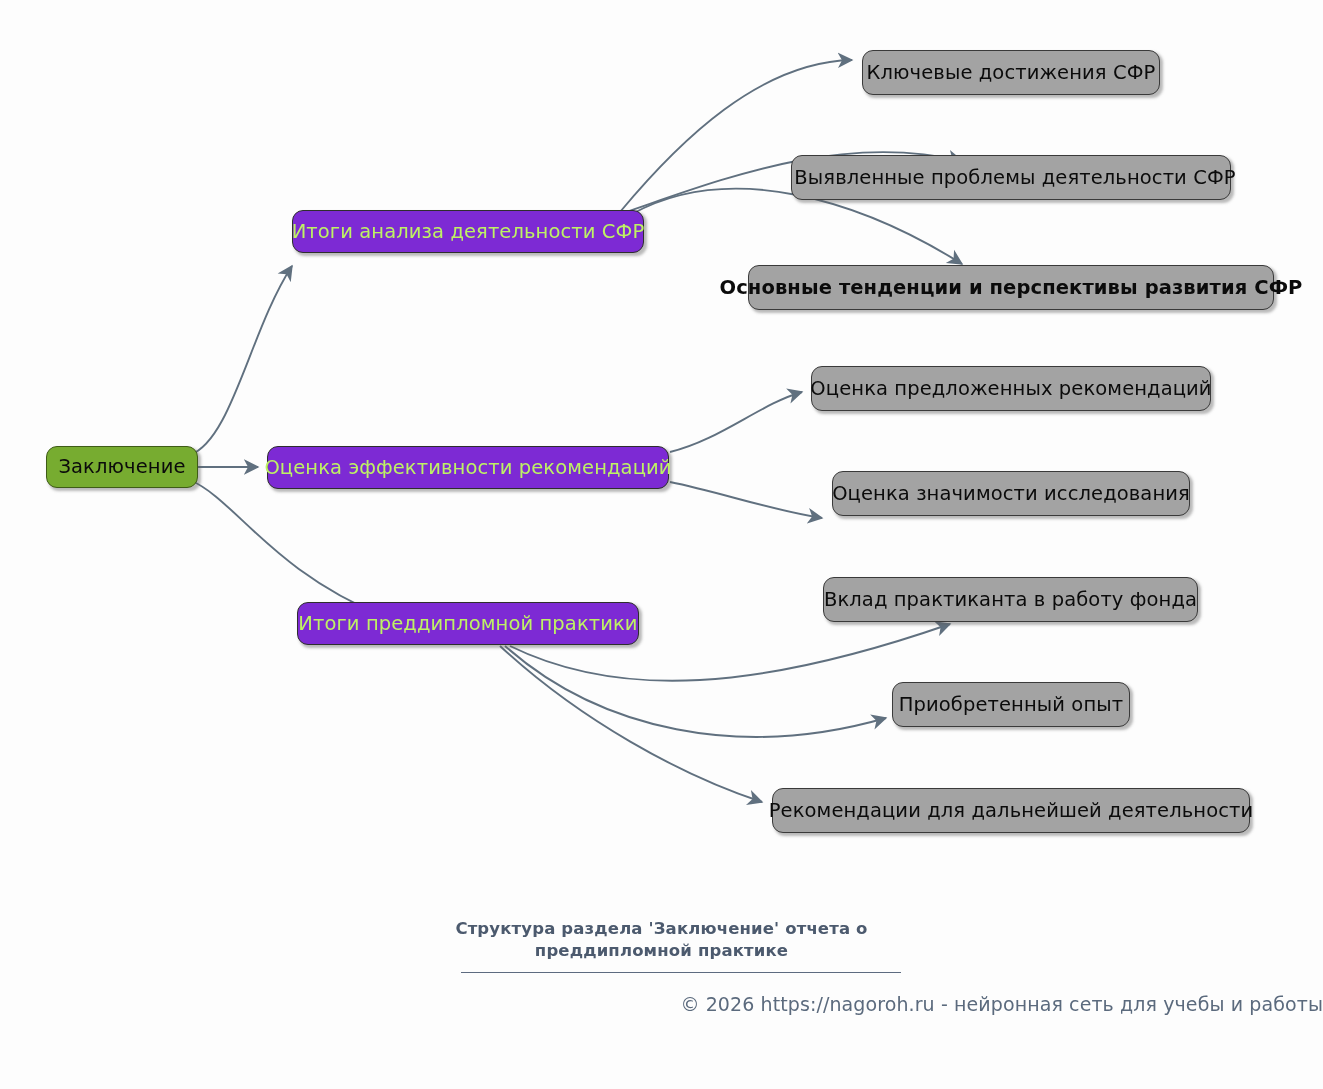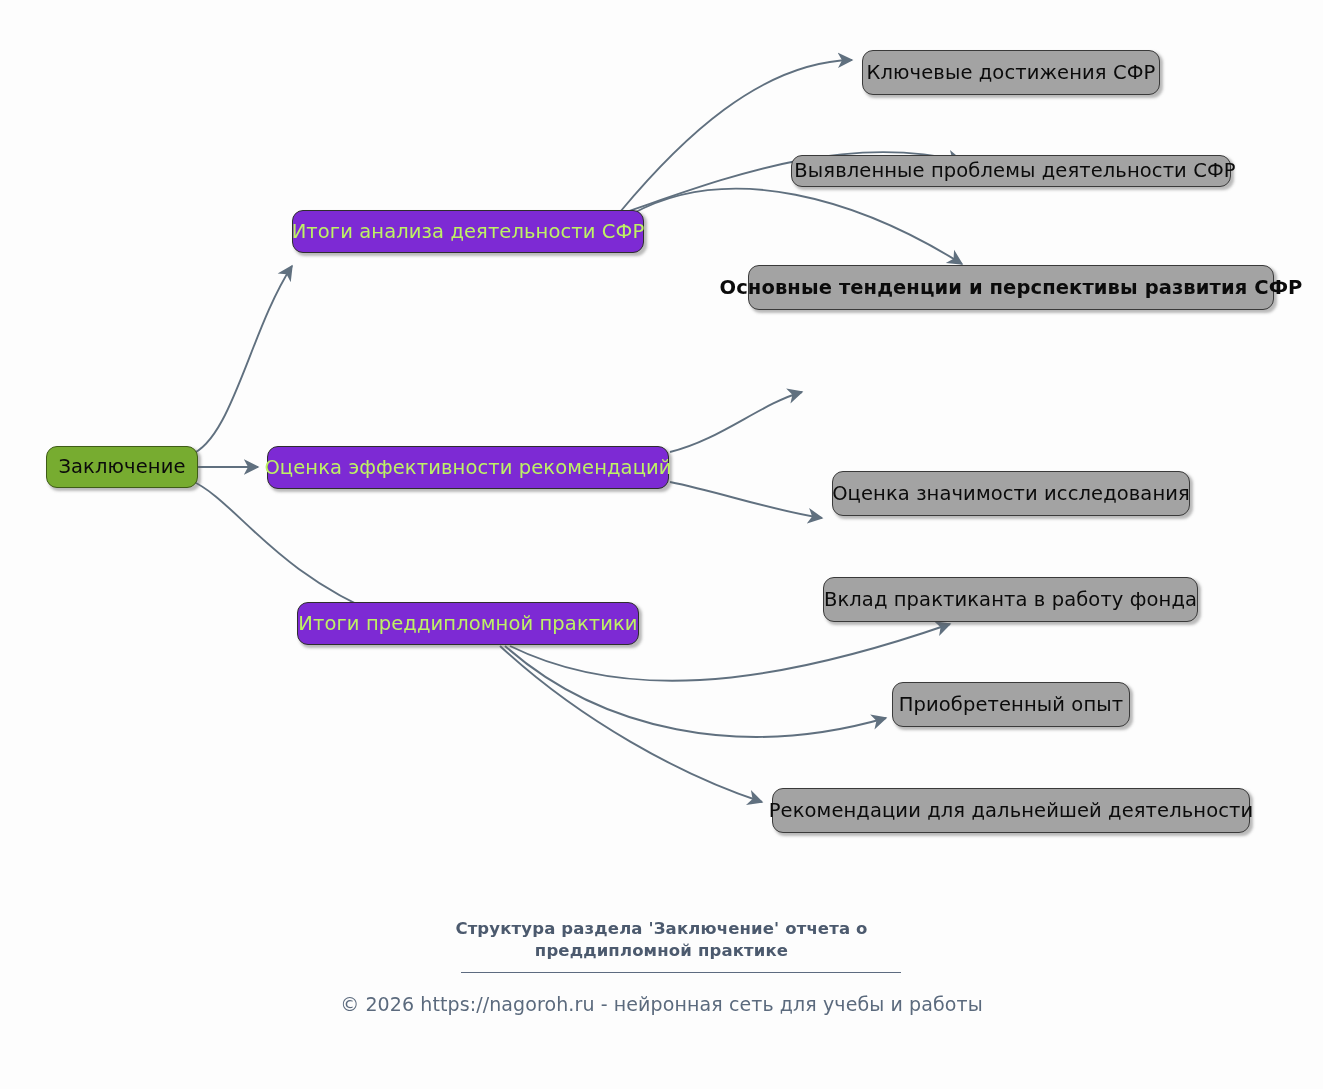--- a/index.html
+++ b/index.html
@@ -82,20 +82,21 @@
     width: 440px;
     height: 1.4px;
     background: #5d6b80;
   }
   .footer-credit {
     top: 993px;
     font-family: "DejaVu Sans", sans-serif;
     font-size: 19px;
     color: #5b6a7d;
     letter-spacing: 0.1px;
+    text-align: right;
   }
 </style>
 </head>
 <body>
 
 <div id="canvas">
 
   <svg class="edges" viewBox="0 0 1323 1089" xmlns="http://www.w3.org/2000/svg">
     <defs>
       <marker id="arrow" viewBox="0 0 12 12" refX="10" refY="6" markerWidth="9" markerHeight="9" orient="auto-start-reverse">
@@ -126,29 +127,32 @@
   <div class="node root" style="left:46px; top:446px; width:152px; height:42px;">
     <span class="node-label">Заключение</span>
   </div>
 
   <div class="node branch" style="left:292px; top:210px; width:352px; height:43px;">
     <span class="node-label">Итоги анализа деятельности СФР</span>
   </div>
   <div class="node leaf" style="left:862px; top:50px; width:298px; height:45px;">
     <span class="node-label">Ключевые достижения СФР</span>
   </div>
-  <div class="node leaf" style="left:791px; top:155px; width:440px; height:32px;padding-left:8px;">
+  <div class="node leaf" style="left:791px; top:155px; width:440px; height:45px;padding-left:8px;">
     <span class="node-label">Выявленные проблемы деятельности СФР</span>
   </div>
   <div class="node leaf" style="left:748px; top:265px; width:526px; height:45px;font-weight:bold;">
     <span class="node-label">Основные тенденции и перспективы развития СФР</span>
   </div>
 
   <div class="node branch" style="left:267px; top:446px; width:402px; height:43px;">
     <span class="node-label">Оценка эффективности рекомендаций</span>
+  </div>
+  <div class="node leaf" style="left:811px; top:366px; width:400px; height:45px;">
+    <span class="node-label">Оценка предложенных рекомендаций</span>
   </div>
   <div class="node leaf" style="left:832px; top:471px; width:358px; height:45px;">
     <span class="node-label">Оценка значимости исследования</span>
   </div>
 
   <div class="node branch" style="left:297px; top:602px; width:342px; height:43px;">
     <span class="node-label">Итоги преддипломной практики</span>
   </div>
   <div class="node leaf" style="left:823px; top:577px; width:375px; height:45px;">
     <span class="node-label">Вклад практиканта в работу фонда</span>

